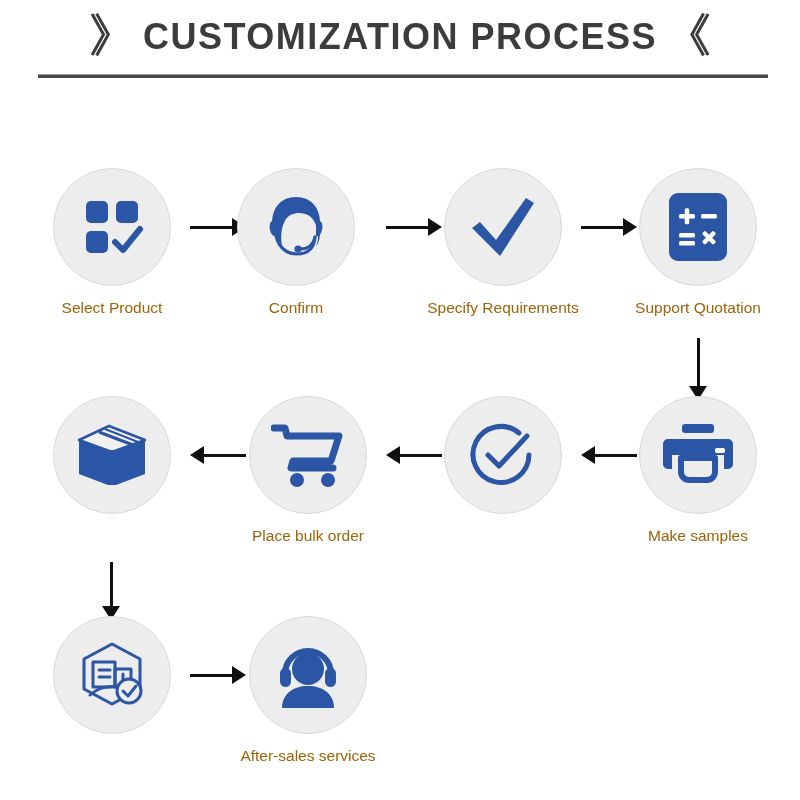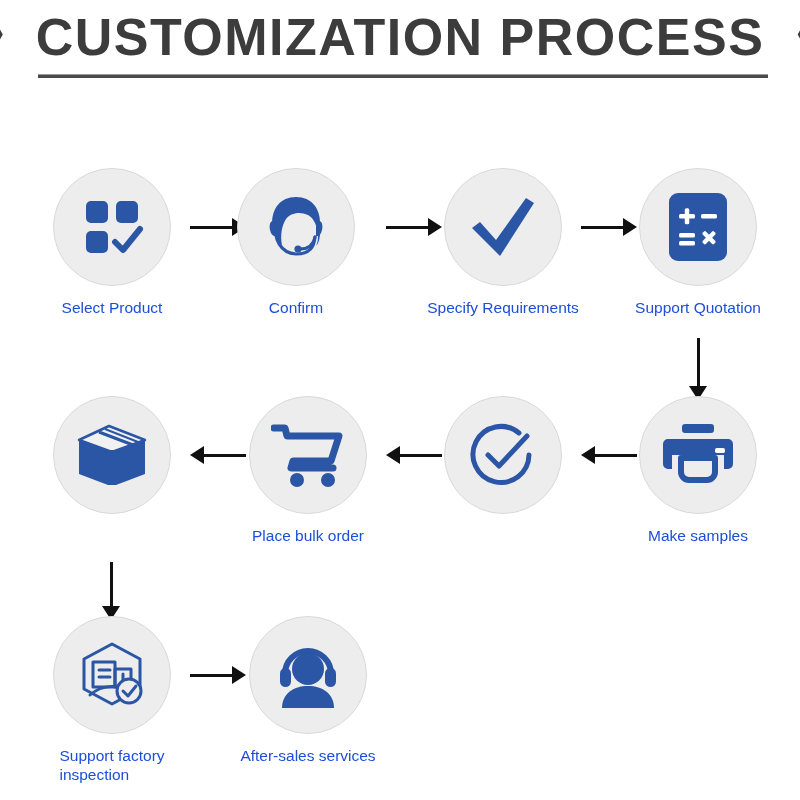--- a/index.html
+++ b/index.html
@@ -28,21 +28,21 @@
     left: 0; top: 8px;
     width: 800px;
     height: 58px;
     display: flex;
     align-items: center;
     justify-content: center;
     gap: 6px;
   }
   .title-text {
     font-family: "Liberation Sans", sans-serif;
-    font-size: 52px;
+    font-size: 36px;
     font-weight: 600;
     letter-spacing: 1.5px;
     color: #3c3c3c;
     white-space: nowrap;
     line-height: 1;
   }
   .chev {
     font-size: 46px;
     font-weight: 700;
     color: #3c3c3c;
@@ -77,21 +77,22 @@
     background: #ededed;
     border: 1px solid #d9d9d9;
     display: flex;
     align-items: center;
     justify-content: center;
     box-sizing: border-box;
   }
   .node-label {
     margin-top: 12px;
     font-size: 15.5px;
-    color: #1d4ed8;
+    color: #a16207;
+    text-align: center;
     line-height: 1.25;
     white-space: pre-line;
     font-family: "Liberation Sans", sans-serif;
   }
 
   
   .arrow-h {
     position: absolute;
     height: 22px;
     display: flex;
@@ -330,22 +331,20 @@
         <path d="M39 29 h16 v18 h-16 z" fill="none" stroke="#2B55A5" stroke-width="3" stroke-linejoin="round"></path>
         <path d="M47 34 v9" stroke="#2B55A5" stroke-width="3" stroke-linecap="round"></path>
 
         <path d="M14 55 C26 44 46 44 58 52" fill="none" stroke="#2B55A5" stroke-width="3" stroke-linecap="round"></path>
 
         <circle cx="53" cy="51" r="12" fill="#ededed" stroke="#2B55A5" stroke-width="3"></circle>
         <path d="M47 51 L52 56 L60 46" fill="none" stroke="#2B55A5" stroke-width="3" stroke-linecap="round" stroke-linejoin="round"></path>
       </svg>
     </span>
   </div>
-  <div class="node-label">Support factory
-inspection</div>
 </div>
 
 <div class="arrow-h" style="left:190px; top:664px; width:56px;">
   <div class="shaft"></div>
     <div class="head-r"></div>
 </div>
 
 <div class="node" style="left:228px; top:616px;">
   <div class="circle">
     <span>

